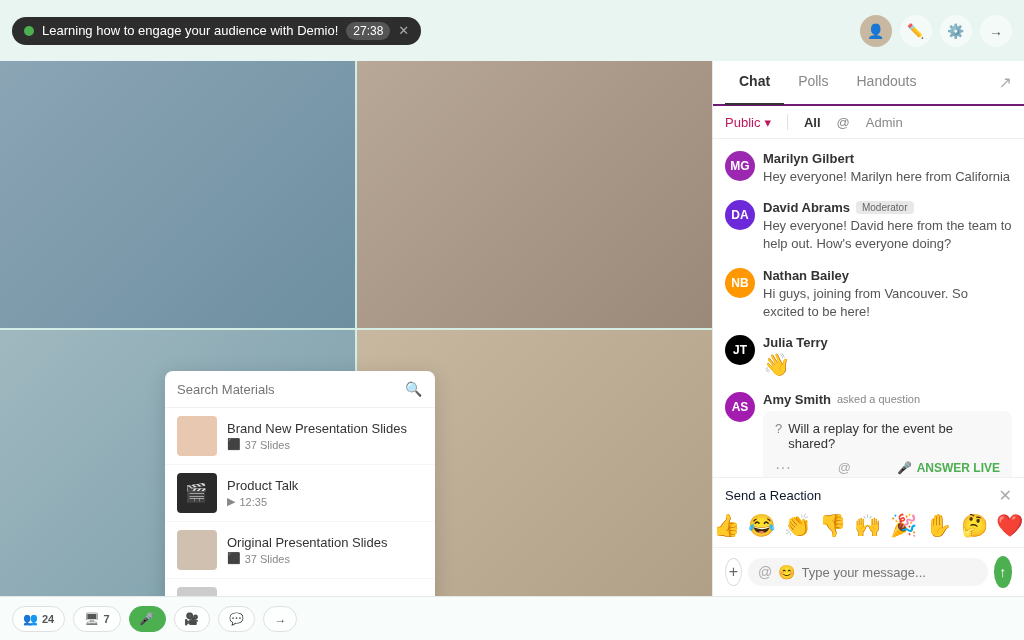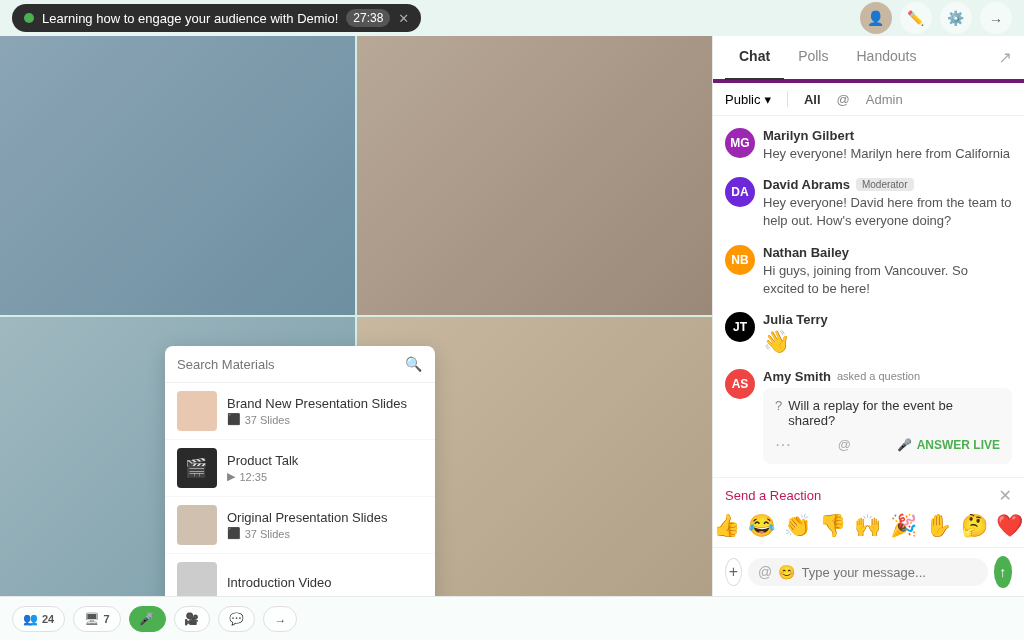--- a/index.html
+++ b/index.html
@@ -1,21 +1,21 @@
 <!DOCTYPE html>
 <html><head>
   <meta charset="utf-8">
   <style>
     * { box-sizing: border-box; margin: 0; padding: 0; }
     body { font-family: -apple-system, BlinkMacSystemFont, 'Segoe UI', sans-serif; background: #e8f5f0; width: 1024px; height: 640px; overflow: hidden; display: flex; flex-direction: column; }
 
     
     .top-bar {
       display: flex; align-items: center; justify-content: space-between;
-      padding: 0 12px; height: 36px; background: #e8f5f0; flex-shrink: 0;
+      padding: 0 12px; height: 61px; background: #e8f5f0; flex-shrink: 0;
     }
     .session-badge {
       display: flex; align-items: center; gap: 8px;
       background: #2d2d2d; color: #fff; border-radius: 20px; padding: 5px 12px;
       font-size: 13px;
     }
     .session-badge .dot { width: 10px; height: 10px; background: #4caf50; border-radius: 50%; }
     .session-badge .timer { background: #555; border-radius: 10px; padding: 2px 7px; font-size: 12px; }
     .top-controls { display: flex; align-items: center; gap: 8px; }
     .top-avatar { width: 32px; height: 32px; border-radius: 50%; background: #c8b8a2; overflow: hidden; display: flex; align-items: center; justify-content: center; font-size: 14px; color: #fff; }
@@ -85,35 +85,35 @@
     }
     .ctrl-btn.mic-active { background: #4caf50; color: #fff; border-color: #4caf50; }
     .ctrl-btn .count { font-size: 11px; font-weight: 600; }
 
     
     .chat-panel {
       width: 312px; background: #fff; border-left: 1px solid #e8e8e8;
       display: flex; flex-direction: column; flex-shrink: 0;
     }
     .chat-tabs {
-      display: flex; border-bottom: 4px solid #701a75; padding: 0 12px; flex-shrink: 0;
+      display: flex; border-bottom: 2px solid #701a75; padding: 0 12px; flex-shrink: 0;
     }
     .chat-tab {
       padding: 12px 14px; font-size: 14px; color: #888; cursor: pointer;
       border-bottom: 2px solid transparent; margin-bottom: -1px;
     }
     .chat-tab.active { color: #333; border-bottom-color: #333; font-weight: 600; }
     .external-link { margin-left: auto; padding: 12px 0; color: #aaa; cursor: pointer; }
 
     .chat-filter {
       display: flex; align-items: center; padding: 8px 12px; gap: 16px;
       border-bottom: 1px solid #f0f0f0; flex-shrink: 0;
     }
     .filter-btn {
-      display: flex; align-items: center; gap: 4px; font-size: 13px; color: #000000; cursor: pointer;
+      display: flex; align-items: center; gap: 4px; font-size: 13px; color: #be185d; cursor: pointer;
     }
     .filter-divider { width: 1px; height: 16px; background: #e0e0e0; }
     .filter-option { font-size: 13px; color: #888; cursor: pointer; }
     .filter-option.active { color: #333; font-weight: 600; }
 
     .chat-messages {
       flex: 1; overflow-y: auto; padding: 12px;
     }
     .chat-msg { display: flex; gap: 8px; margin-bottom: 14px; }
     .msg-avatar {
@@ -144,21 +144,21 @@
     .answer-live-btn {
       background: none; border: none; color: #4caf50; font-size: 12px; font-weight: 600;
       cursor: pointer; display: flex; align-items: center; gap: 4px;
     }
 
     
     .reaction-panel { border-top: 1px solid #f0f0f0; padding: 8px 12px; flex-shrink: 0; }
     .reaction-header {
       display: flex; align-items: center; justify-content: space-between; margin-bottom: 8px;
     }
-    .reaction-title { font-size: 13px; color: #be185d; }
+    .reaction-title { font-size: 13px; color: #0f172a; }
     .reaction-close { color: #aaa; cursor: pointer; font-size: 16px; }
     .reaction-emojis { display: flex; gap: 8px; justify-content: center; }
     .reaction-emoji { font-size: 22px; cursor: pointer; }
 
     
     .chat-input-row {
       display: flex; align-items: center; gap: 6px; padding: 8px 12px;
       border-top: 1px solid #f0f0f0; flex-shrink: 0;
     }
     .add-btn {
@@ -178,21 +178,21 @@
       width: 32px; height: 32px; border-radius: 50%; background: #4caf50;
       border: none; color: #fff; cursor: pointer; display: flex; align-items: center; justify-content: center;
       font-size: 14px;
     }
 
     
     .av-green { background: #000000; }
     .av-blue { background: #6d28d9; }
     .av-orange { background: #ff9800; }
     .av-purple { background: #9c27b0; }
-    .av-red { background: #ef4444; }
+    .av-red { background: #a21caf; }
   </style>
 </head>
 <body>
 
 <div class="top-bar">
   <div class="session-badge">
     <span class="dot"></span>
     <span>Learning how to engage your audience with Demio!</span>
     <span class="timer">27:38</span>
     <span style="color:#aaa;cursor:pointer;">✕</span>

